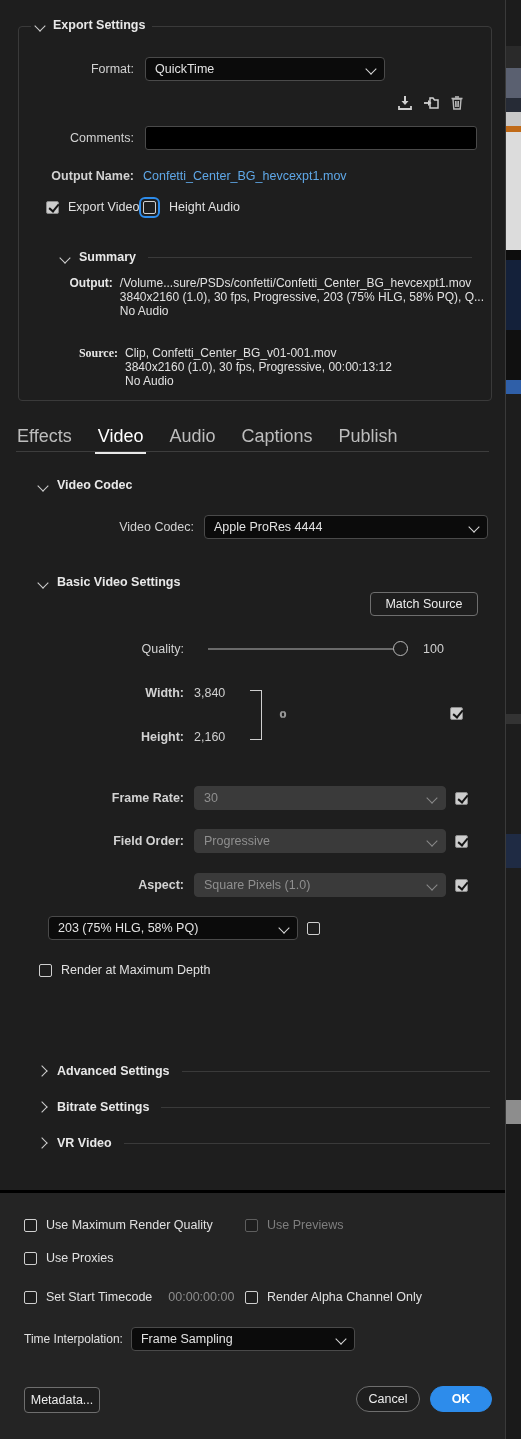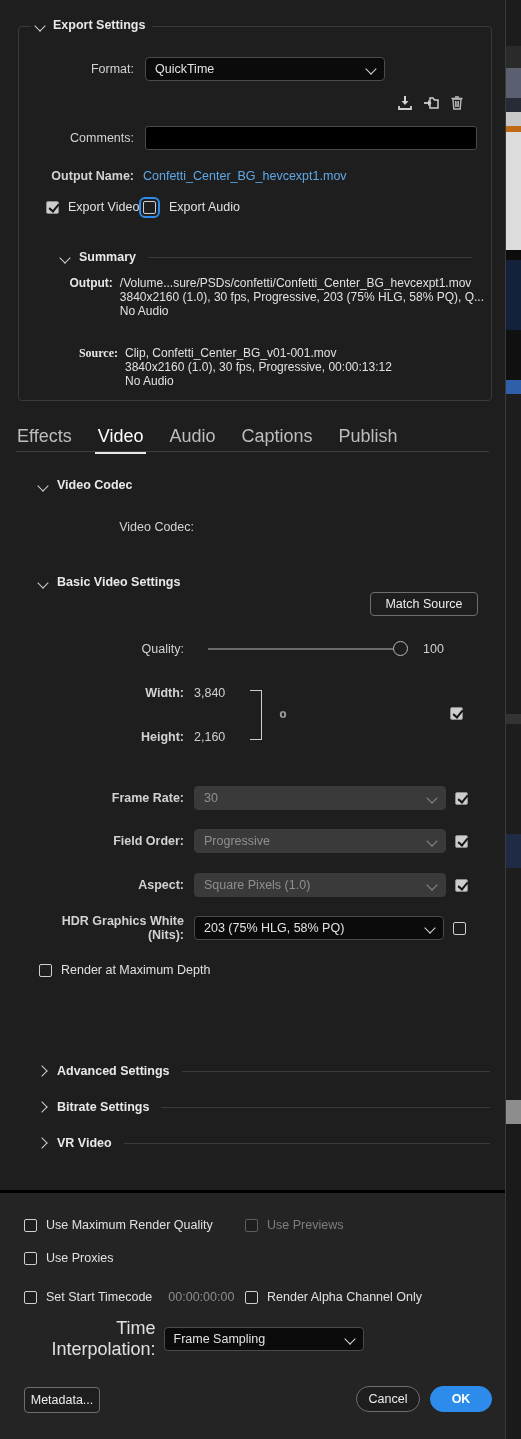--- a/index.html
+++ b/index.html
@@ -314,21 +314,21 @@
       <span class="lbl b" style="width:88px;">Output Name:</span>
       <span style="margin-left:9px; color:#5fa8e8; font-size:12.5px;">Confetti_Center_BG_hevcexpt1.mov</span>
     </div>
 
     <div class="cbrow" style="position:absolute; left:46px; top:200px;">
       <span class="cb checked"></span>
       <span class="cbl">Export Video</span>
     </div>
     <div class="cbrow" style="position:absolute; left:143px; top:200px;">
       <span class="cb dark focusring"></span>
-      <span class="cbl" style="margin-left:4px;">Export Audio</span>
+      <span class="cbl" style="margin-left:4px;">Height Audio</span>
     </div>
 
     <div class="sect-head" style="position:absolute; left:60px; top:250px; width:412px;">
       <span class="chev"></span>
       <span>Summary</span>
       <span class="rule"></span>
     </div>
 
     <div style="position:absolute; left:64px; top:276px; width:420px;">
       <div style="display:flex;">
@@ -361,20 +361,24 @@
     </div>
     <div id="tabs-rule"></div>
 
     <div class="sect-head" style="position:absolute; left:38px; top:478px; width:452px;">
       <span class="chev"></span>
       <span>Video Codec</span>
     </div>
 
     <div class="row" style="left:110px; top:514px; width:380px; height:26px;">
       <span class="lbl" style="width:84px;">Video Codec:</span>
+      <div class="dd" style="margin-left:10px; width:284px;">
+        <span class="ddv">Apple ProRes 4444</span>
+        <span class="arr"></span>
+      </div>
     </div>
 
     <div class="sect-head" style="position:absolute; left:38px; top:575px; width:452px;">
       <span class="chev"></span>
       <span>Basic Video Settings</span>
     </div>
 
     <div class="btn" style="position:absolute; left:370px; top:592px; width:108px;">Match Source</div>
 
     <span class="lbl" style="position:absolute; left:100px; top:642px; width:84px;">Quality:</span>
@@ -418,21 +422,20 @@
     <div class="row" style="left:110px; top:872px; width:370px; height:26px;">
       <span class="lbl b" style="width:74px;">Aspect:</span>
       <div class="dd disabled" style="margin-left:10px; width:252px;">
         <span class="ddv">Square Pixels (1.0)</span>
         <span class="arr"></span>
       </div>
       <span class="cb checked" style="margin-left:9px;"></span>
     </div>
 
     <div class="row" style="left:38px; top:915px; width:442px; height:26px;">
-      <span class="lbl b" style="width:146px;">HDR Graphics White (Nits):</span>
       <div class="dd" style="margin-left:10px; width:250px;">
         <span class="ddv">203 (75% HLG, 58% PQ)</span>
         <span class="arr"></span>
       </div>
       <span class="cb dark" style="margin-left:9px;"></span>
     </div>
 
     <div class="cbrow" style="position:absolute; left:39px; top:963px;">
       <span class="cb dark"></span>
       <span class="cbl">Render at Maximum Depth</span>
@@ -479,21 +482,21 @@
       <span class="cb dark"></span>
       <span class="cbl">Set Start Timecode</span>
       <span style="margin-left:7px; color:#8c8c8c; font-size:12.5px;">00:00:00:00</span>
     </div>
     <div class="cbrow" style="position:absolute; left:245px; top:97px;">
       <span class="cb dark"></span>
       <span class="cbl">Render Alpha Channel Only</span>
     </div>
 
     <div class="row" style="left:24px; top:133px; width:340px; height:26px;">
-      <span style="font-size:18px; color:#e0e0e0;text-align:right;">Time Interpolation:</span>
+      <span style="font-size:12px; color:#e0e0e0;text-align:right;">Time Interpolation:</span>
       <div class="dd" style="margin-left:8px; width:224px;">
         <span class="ddv">Frame Sampling</span>
         <span class="arr"></span>
       </div>
     </div>
 
     <div class="btn" style="position:absolute; left:24px; top:194px; width:76px; height:26px;">Metadata...</div>
     <div class="btn pill" style="position:absolute; left:356px; top:193px; width:64px;">Cancel</div>
     <div class="btn pill primary" style="position:absolute; left:430px; top:193px; width:62px;">OK</div>
   </div>

